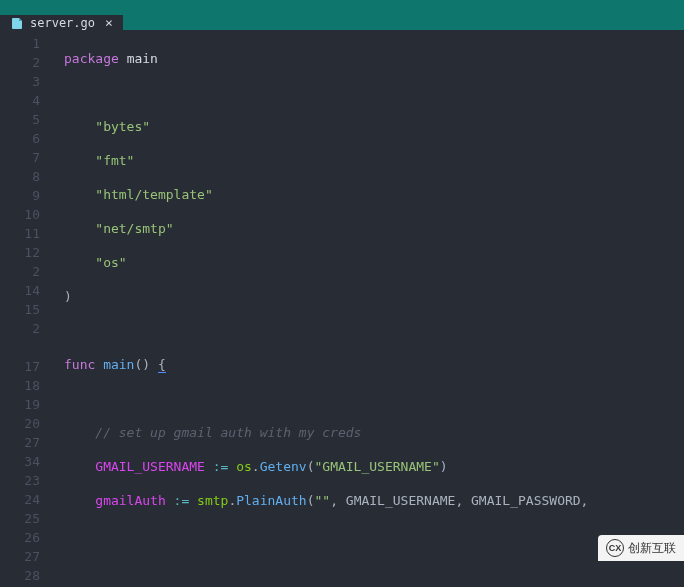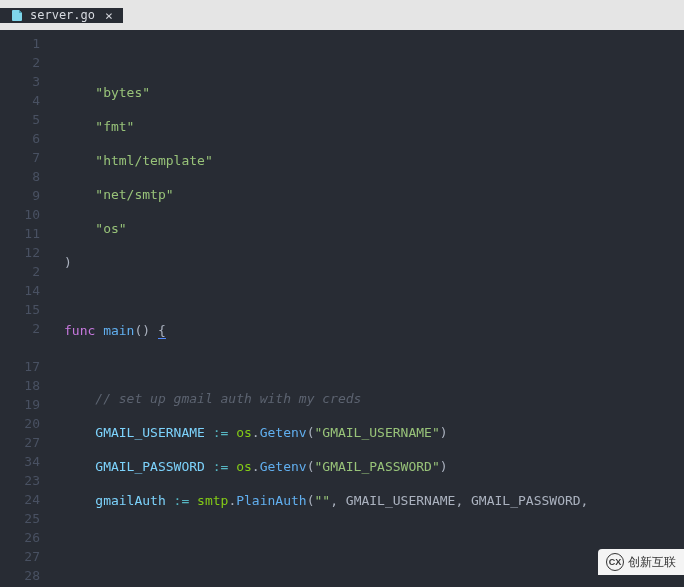--- a/index.html
+++ b/index.html
@@ -7,24 +7,24 @@
   background: #282c34;
   color: #abb2bf;
   font-family: 'Menlo', 'Consolas', 'DejaVu Sans Mono', monospace;
   font-size: 13px;
   width: 684px;
   height: 587px;
   overflow: hidden;
   position: relative;
 }
 .tab-bar {
-  background: #e5e5e5;
+  background: #0f766e;
   height: 30px;
   display: flex;
-  align-items: center;
+  align-items: flex-end;
 }
 .tab {
   background: #282c34;
   color: #d7dae0;
   padding: 0 10px;
   display: flex;
   align-items: center;
   gap: 6px;
   font-size: 12px;
   cursor: pointer;
@@ -66,30 +66,30 @@
 }
 .line {
   height: 19px;
   line-height: 19px;
   padding-left: 6px;
 }
 .kw { color: #c678dd; }
 .pkg { color: #d7dae0; }
 .str { color: #98c379; }
 .func { color: #61afef; }
-.var { color: #7dd3fc; }
+.var { color: #d946ef; }
 .cm { color: #5c6370; font-style: italic; margin-top: 40px; }
 .punct { color: #abb2bf; }
 .op { color: #56b6c2; }
 .caller { color: #84cc16; }
 .paren-highlight { border-bottom: 1px solid #528bff; }
 .watermark {
   position: absolute;
   right: 0;
-  bottom: 12px;
+  bottom: 26px;
   background: rgba(255,255,255,0.95);
   color: #333;
   font-family: sans-serif;
   font-size: 12px;
   padding: 4px 8px;
   display: flex;
   align-items: center;
   gap: 4px;
   border-top-left-radius: 4px;
 }
@@ -147,33 +147,33 @@
       <div class="ln">27</div>
       <div class="ln">34</div>
       <div class="ln">23</div>
       <div class="ln">24</div>
       <div class="ln">25</div>
       <div class="ln">26</div>
       <div class="ln">27</div>
       <div class="ln">28</div>
   </div>
   <div class="code">
+<div class="line"><span class="kw">package</span> <span class="pkg">main</span></div>
 <div class="line"></div>
 <div class="line">    <span class="str">"bytes"</span></div>
 <div class="line">    <span class="str">"fmt"</span></div>
 <div class="line">    <span class="str">"html/template"</span></div>
 <div class="line">    <span class="str">"net/smtp"</span></div>
 <div class="line">    <span class="str">"os"</span></div>
 <div class="line"><span class="punct">)</span></div>
 <div class="line"></div>
 <div class="line"><span class="kw">func</span> <span class="func">main</span><span class="punct">()</span> <span class="punct paren-highlight">{</span></div>
 <div class="line"></div>
 <div class="line">    <span class="cm">// set up gmail auth with my creds</span></div>
 <div class="line">    <span class="var">GMAIL_USERNAME</span> <span class="op">:=</span> <span class="caller">os</span><span class="punct">.</span><span class="func">Getenv</span><span class="punct">(</span><span class="str">"GMAIL_USERNAME"</span><span class="punct">)</span></div>
-<div class="line">    <span class="var">GMAIL_PASSWORD</span> <span class="op">:=</span> <span class="caller">os</span><span class="punct">.</span><span class="func">Getenv</span><span class="punct">(</span><span class="str">"GMAIL_PASSWORD"</span><span class="punct">)</span></div>
 <div class="line">    <span class="var">gmailAuth</span> <span class="op">:=</span> <span class="caller">smtp</span><span class="punct">.</span><span class="func">PlainAuth</span><span class="punct">(</span><span class="str">""</span><span class="punct">, GMAIL_USERNAME, GMAIL_PASSWORD,</span></div>
 
 
 
 
 
 
 
 
 

